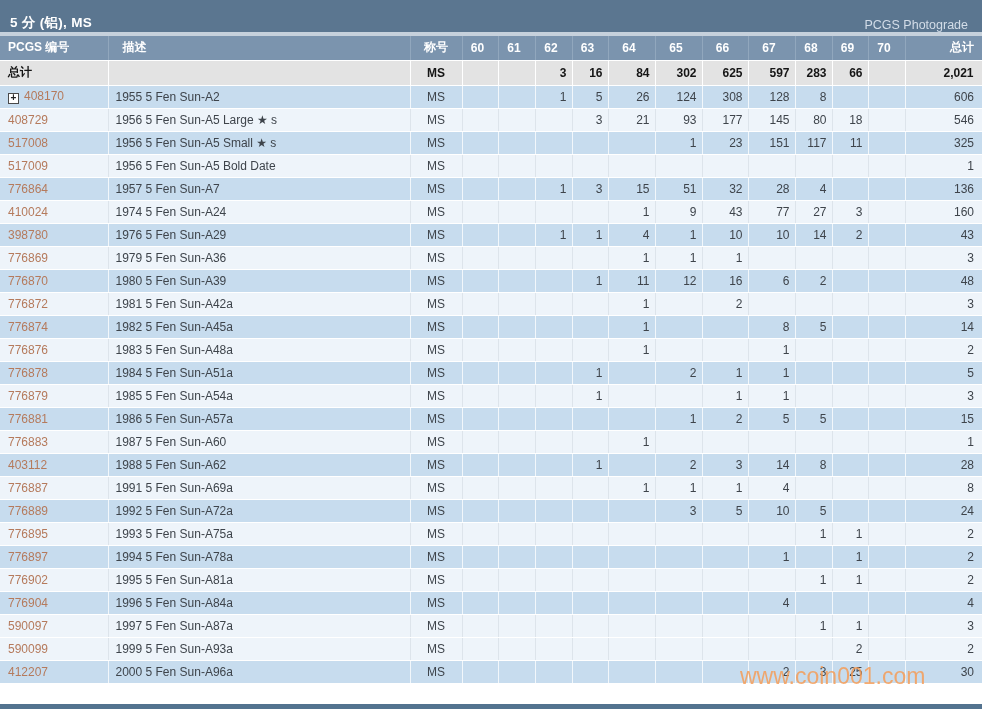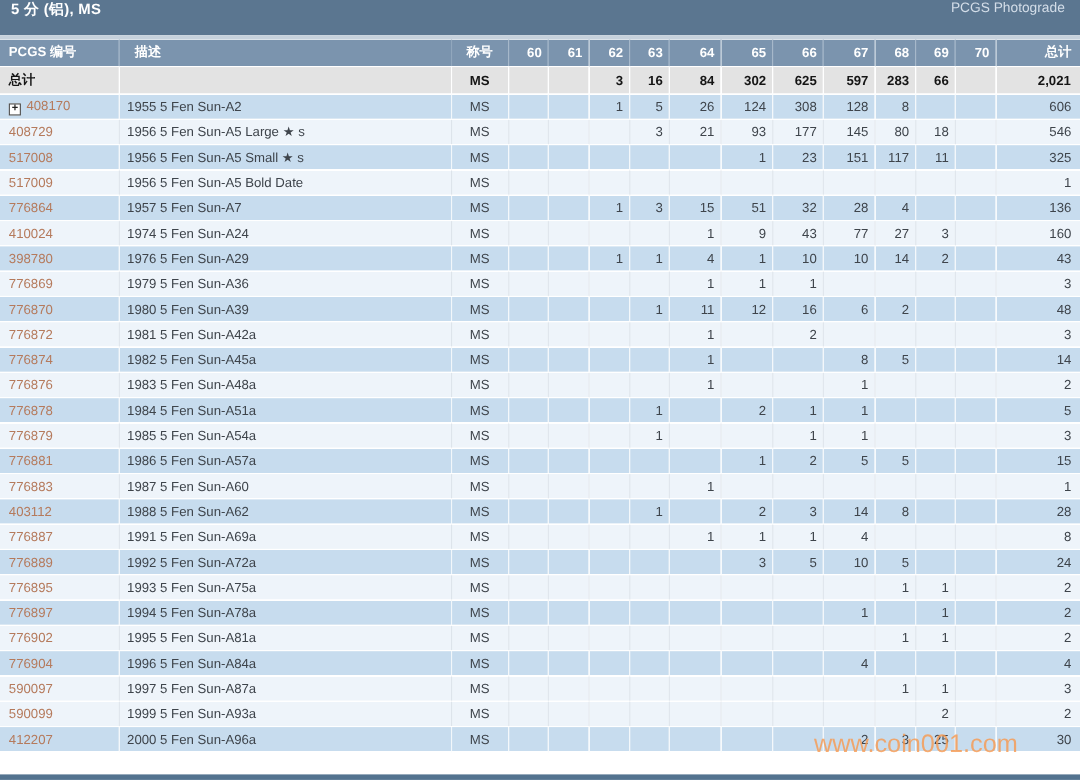--- a/index.html
+++ b/index.html
@@ -1,30 +1,30 @@
 <!DOCTYPE html>
 <html><head>
 <meta charset="utf-8">
 <style>
   html,body{margin:0;padding:0;background:#fff;}
   .page{position:relative;width:982px;height:709px;overflow:hidden;background:#fff;
         font-family:"Liberation Sans","DejaVu Sans",sans-serif;}
-  .titlebar{height:32px;background:#5b7690;display:flex;align-items:flex-start;
+  .titlebar{height:32px;background:#5b7690;display:flex;align-items:flex-end;
             justify-content:space-between;padding:0 14px 0 10px;box-sizing:border-box;}
   .titlebar .title{color:#ffffff;font-weight:bold;font-size:13.5px;letter-spacing:.3px;}
   .titlebar .pg-link{color:#d3dde8;font-size:12.5px;text-decoration:none;cursor:pointer;}
   .gap{height:4px;background:#c6d1dc;}
   table{width:982px;border-collapse:collapse;table-layout:fixed;font-size:12px;}
   th,td{box-sizing:border-box;overflow:hidden;white-space:nowrap;padding:0;}
   thead th{height:24px;background:#7b94ae;color:#ffffff;font-weight:bold;
            border-right:1px solid #91a7bd;border-bottom:1px solid #ffffff;font-size:12px;}
   th.th-pcgs{text-align:left;padding-left:8px;}
   th.th-desc{text-align:left;padding-left:14px;}
   th.th-desig{text-align:center;margin-top:46px;}
-  th.g-col{text-align:right;padding-right:5px;}
+  th.g-col{padding-right:5px;}
   th.th-total{text-align:right;padding-right:8px;border-right:none;}
   tr.totals-row td{height:25px;background:#e3e3e3;font-weight:bold;color:#151515;
                    border-right:1px solid #ffffff;border-bottom:1px solid #ffffff;}
   td.totals-label{text-align:left;padding-left:8px;}
   td.totals-desig{text-align:center;}
   td.g-col{text-align:right;padding-right:5px;}
   td.c-total{text-align:right;padding-right:8px;border-right:none;}
   tbody.data td{height:23px;border-bottom:1px solid #ffffff;color:#3e444b;}
   tr.row-blue td{background:#c7dcee;border-right:1px solid #f2f7fb;}
   tr.row-lite td{background:#eef4fa;border-right:1px solid #dde4eb;}

